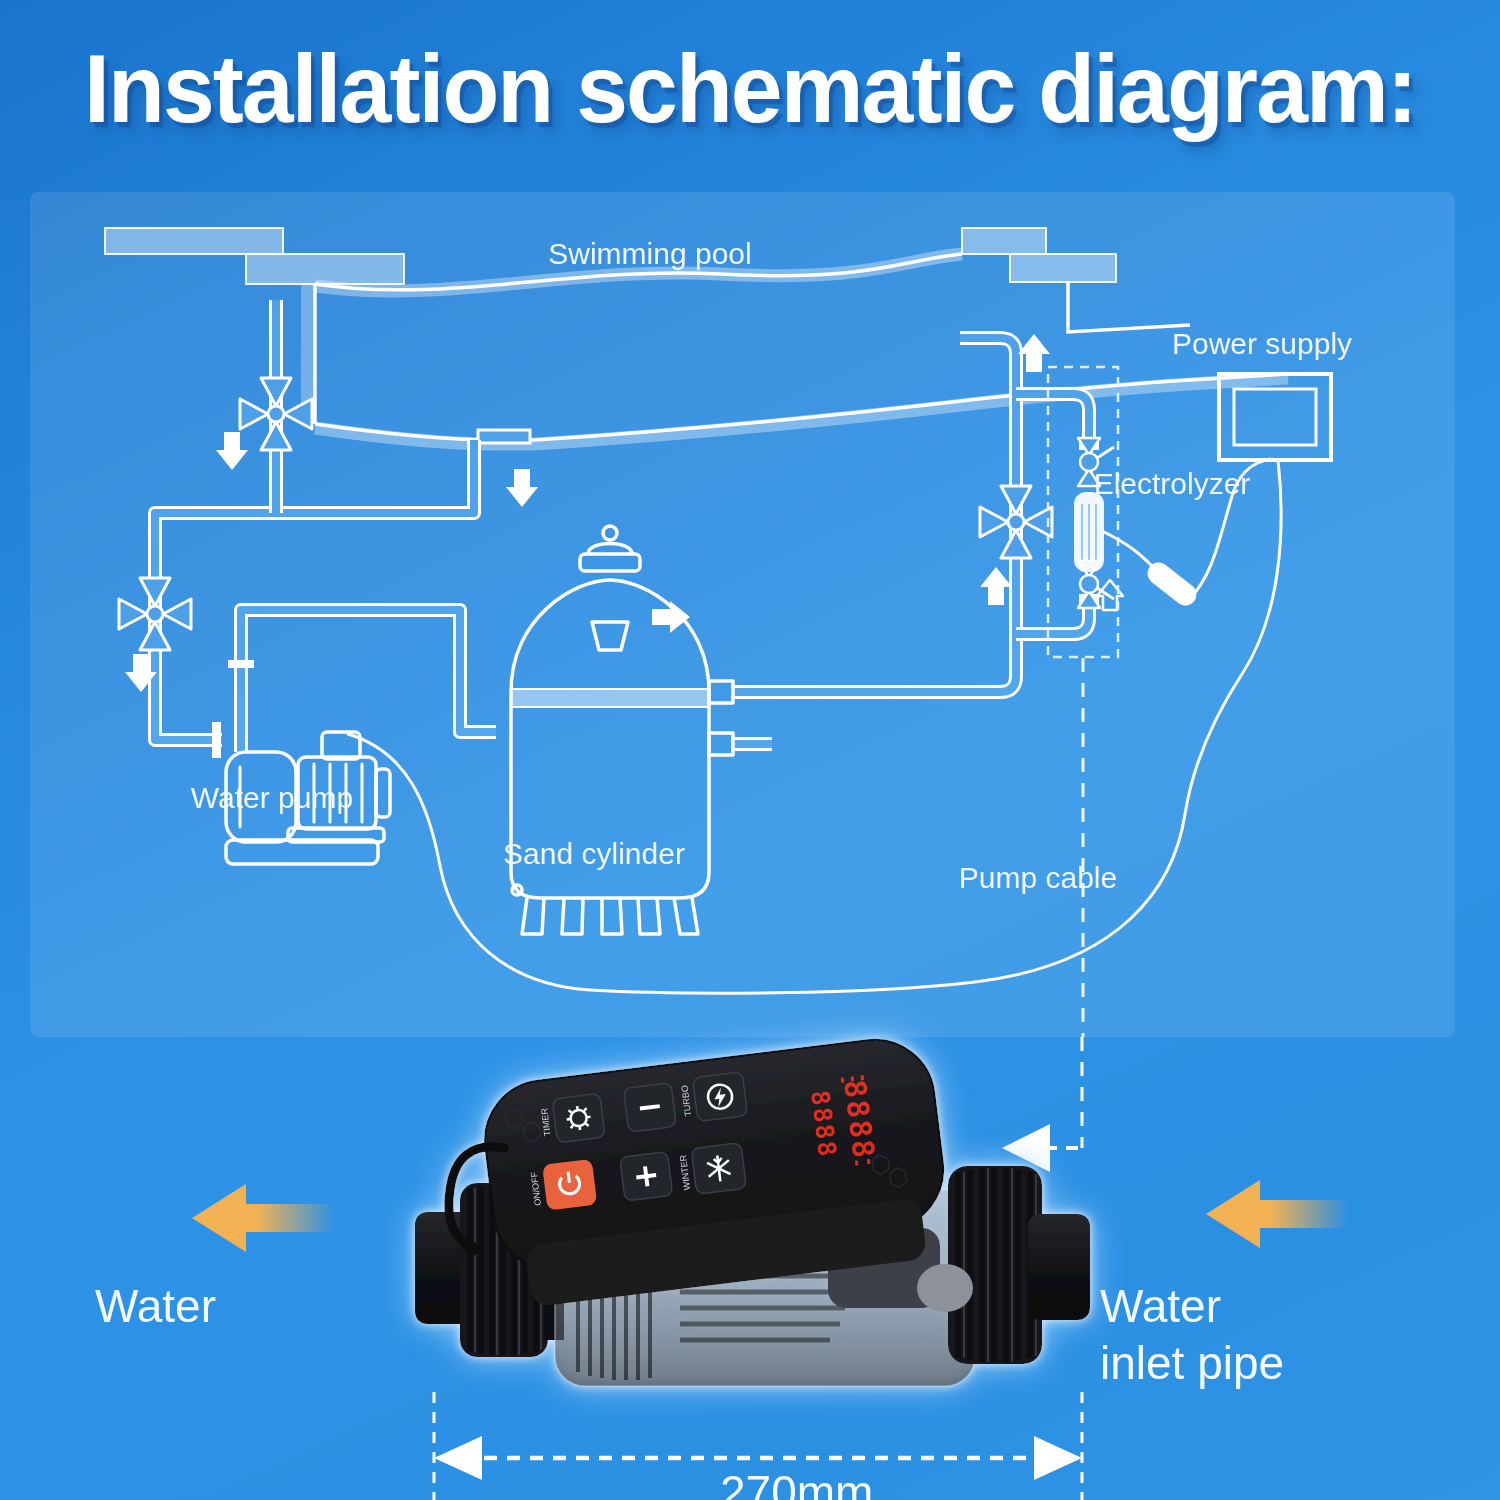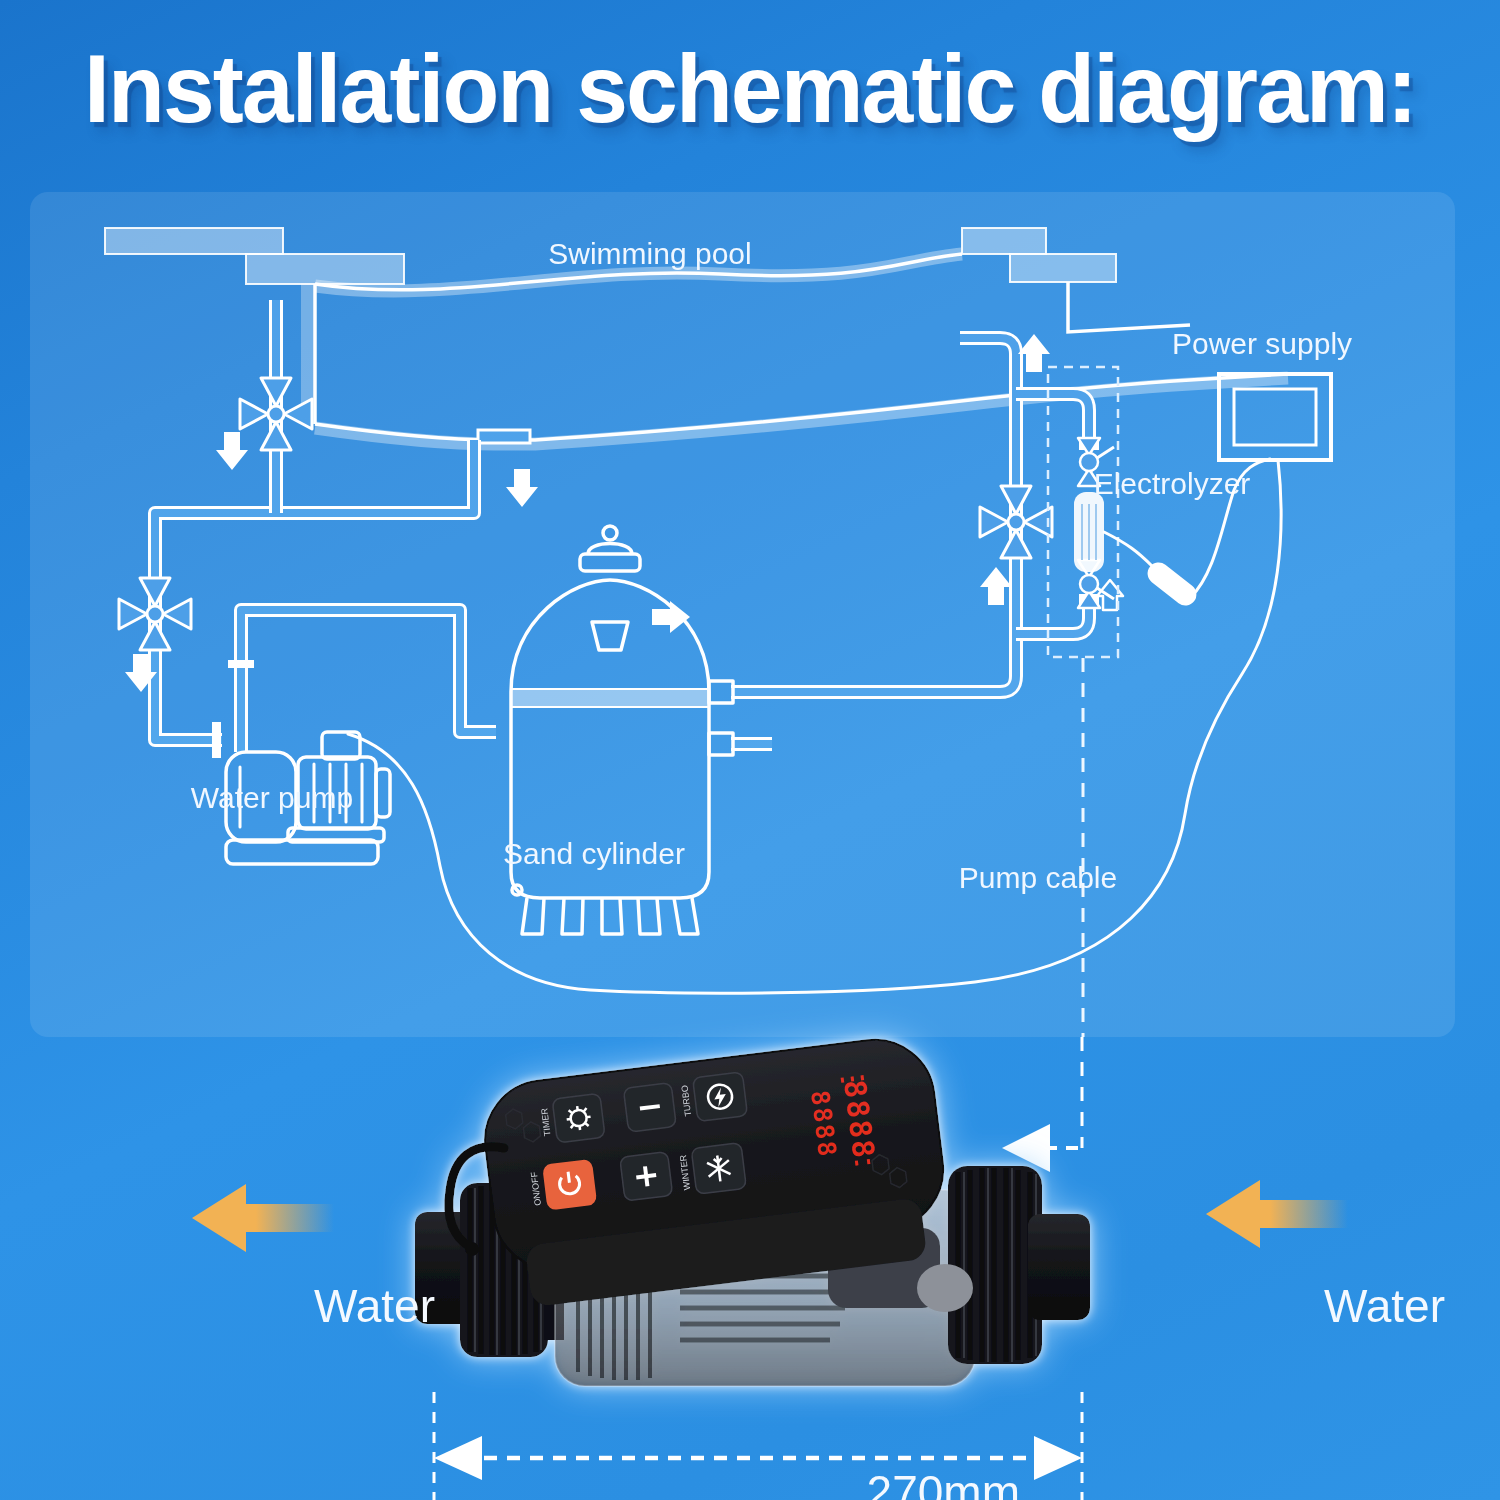--- a/index.html
+++ b/index.html
@@ -9,25 +9,25 @@
     background:linear-gradient(155deg,#1a74cc 0%,#2383da 22%,#2e93e7 55%,#2b8fe2 82%,#2f94e6 100%);
   }
   .page-title{
     position:absolute;top:34px;left:0;right:0;text-align:center;
     font-size:96px;font-weight:bold;color:#ffffff;letter-spacing:-2px;
     transform:scaleX(.97);
     text-shadow:4px 5px 1px rgba(16,70,140,.42),8px 10px 12px rgba(16,70,140,.30);
   }
   .panel{
     position:absolute;left:30px;top:192px;width:1425px;height:845px;
-    border-radius:18px;background:rgba(255,255,255,.10);
+    border-radius:8px;background:rgba(255,255,255,.10);
   }
   .panel svg{position:absolute;left:0;top:0;}
   .overlay{position:absolute;left:0;top:0;pointer-events:none;}
-  .biglabel{position:absolute;color:#f4f9ff;font-size:46px;line-height:57px;text-align:right;font-weight:400;}
+  .biglabel{position:absolute;color:#f4f9ff;font-size:46px;line-height:57px;text-align:left;font-weight:400;}
   .schemtext{fill:#f0f7ff;font-family:"Liberation Sans",sans-serif;font-size:30px;}
   .pipeO{fill:none;stroke:#ffffff;stroke-width:14;stroke-linejoin:round;}
   .pipeI{fill:none;stroke-width:8;stroke-linejoin:round;}
   .thinline{fill:none;stroke:#ffffff;stroke-width:3;stroke-linecap:round;}
   .poolline{fill:none;stroke:#ffffff;stroke-width:3.5;}
   .poolband{fill:none;stroke:rgba(255,255,255,.35);stroke-width:13;}
   .lightfill{fill:rgba(255,255,255,.38);stroke:rgba(255,255,255,.9);stroke-width:2;}
   .outline{fill:none;stroke:#ffffff;stroke-width:3.5;stroke-linejoin:round;}
 </style>
 </head>
@@ -353,16 +353,17 @@
       <polygon points="434,1458 482,1436 482,1480" fill="#ffffff"></polygon>
       <polygon points="1082,1458 1034,1436 1034,1480" fill="#ffffff"></polygon>
     </g>
   </svg>
 
   <div class="biglabel" style="left:95px;top:1278px;width:340px;">
     <div>Water</div>
   </div>
   <div class="biglabel" style="left:1100px;top:1278px;width:345px;">
     <div>Water</div>
+    <div>inlet pipe</div>
   </div>
   <div class="biglabel" style="left:720px;top:1464px;width:300px;">270mm</div>
 
 </div>
 
 </body></html>

